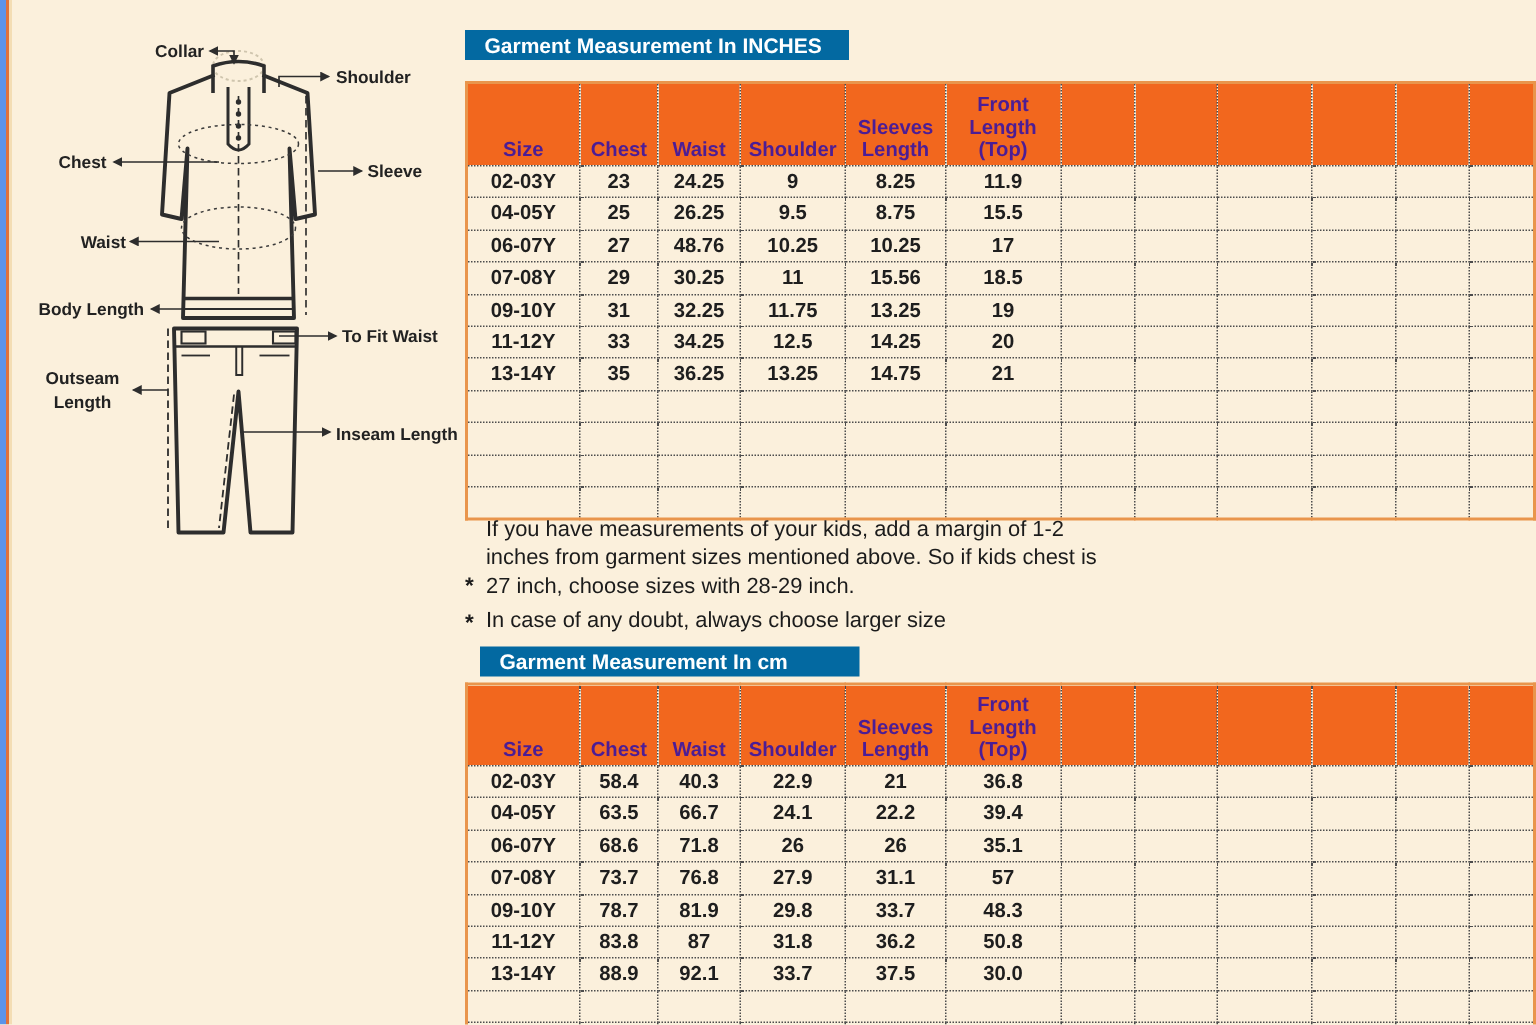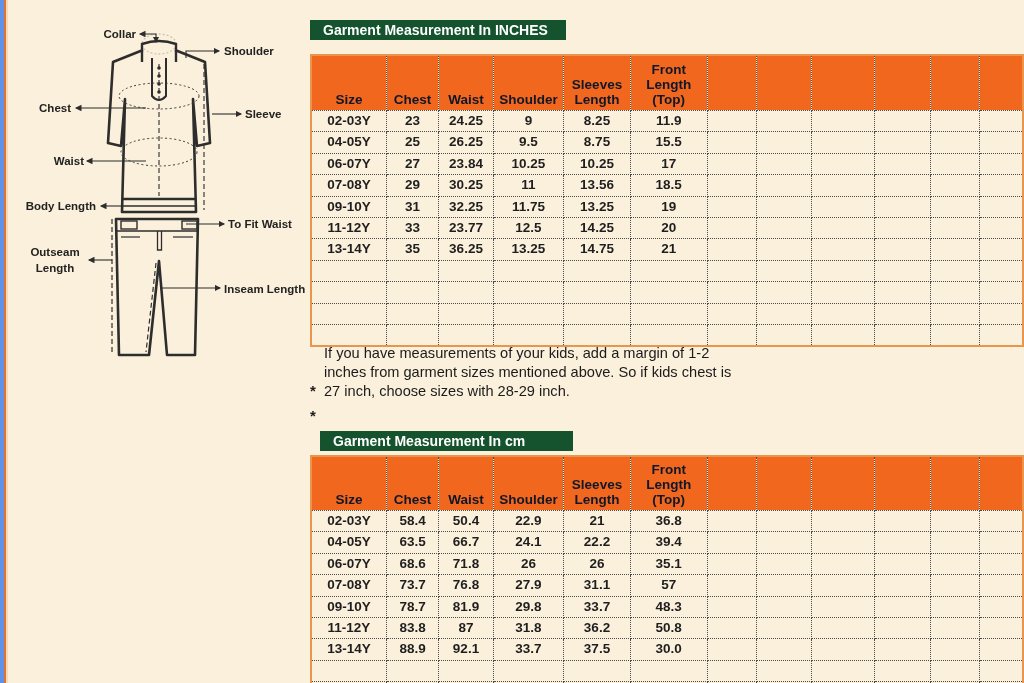--- a/index.html
+++ b/index.html
@@ -5,38 +5,38 @@
   html,body{margin:0;padding:0;}
   body{
     width:1024px;height:683px;position:relative;overflow:hidden;
     background:#FBF0DC;font-family:"Liberation Sans",sans-serif;
   }
   .left-strip{position:absolute;left:0;top:0;width:4px;height:683px;background:#5C93E9;}
   .left-strip-edge{position:absolute;left:4px;top:0;width:2px;height:683px;background:#E0713A;}
   .left-strip-edge2{position:absolute;left:6px;top:0;width:2px;height:683px;background:#F3DDB4;}
 
   .banner{
-    position:absolute;background:#14532d;color:#ffffff;font-weight:bold;
+    position:absolute;background:#0369a1;color:#ffffff;font-weight:bold;
     font-size:14px;line-height:20px;height:20px;padding-left:13px;
   }
   #banner-inches{left:310px;top:20px;width:243px;}
   #banner-cm{left:320px;top:431px;width:240px;}
 
   table.size-table{
     position:absolute;left:310px;border-collapse:collapse;table-layout:fixed;
     border:2px solid #E9954C;
   }
   #table-inches{top:54px;}
   #table-cm{top:455px;}
   .size-table th,.size-table td{
     border:1px dotted #4c4c4c;text-align:center;font-weight:bold;
     color:#1e1e1e;font-size:13.5px;padding:0;overflow:hidden;
   }
   .size-table thead th{
-    background:#F2671E;color:#0f172a;height:51px;vertical-align:bottom;
+    background:#F2671E;color:#4c1d95;height:51px;vertical-align:bottom;
     padding-bottom:3px;line-height:15px;
   }
   #table-cm thead th{height:50px;}
   .size-table tbody td{height:20.4px;line-height:20.4px;}
 
   .note{position:absolute;left:324px;width:424px;font-size:14.6px;line-height:19px;color:#1b1b1b;}
   #note-1{top:344px;}
   #note-2{top:405px;}
   .bullet{position:absolute;left:-14px;font-size:15px;font-weight:bold;}
   #note-1 .bullet{bottom:1px;}
@@ -169,37 +169,37 @@
         <td>&nbsp;</td>
         <td>&nbsp;</td>
         <td>&nbsp;</td>
         <td>&nbsp;</td>
         <td>&nbsp;</td>
         <td>&nbsp;</td>
       </tr>
       <tr>
         <td>06-07Y</td>
         <td>27</td>
-        <td>23.84</td>
+        <td>48.76</td>
         <td>10.25</td>
         <td>10.25</td>
         <td>17</td>
         <td>&nbsp;</td>
         <td>&nbsp;</td>
         <td>&nbsp;</td>
         <td>&nbsp;</td>
         <td>&nbsp;</td>
         <td>&nbsp;</td>
       </tr>
       <tr>
         <td>07-08Y</td>
         <td>29</td>
         <td>30.25</td>
         <td>11</td>
-        <td>13.56</td>
+        <td>15.56</td>
         <td>18.5</td>
         <td>&nbsp;</td>
         <td>&nbsp;</td>
         <td>&nbsp;</td>
         <td>&nbsp;</td>
         <td>&nbsp;</td>
         <td>&nbsp;</td>
       </tr>
       <tr>
         <td>09-10Y</td>
@@ -211,21 +211,21 @@
         <td>&nbsp;</td>
         <td>&nbsp;</td>
         <td>&nbsp;</td>
         <td>&nbsp;</td>
         <td>&nbsp;</td>
         <td>&nbsp;</td>
       </tr>
       <tr>
         <td>11-12Y</td>
         <td>33</td>
-        <td>23.77</td>
+        <td>34.25</td>
         <td>12.5</td>
         <td>14.25</td>
         <td>20</td>
         <td>&nbsp;</td>
         <td>&nbsp;</td>
         <td>&nbsp;</td>
         <td>&nbsp;</td>
         <td>&nbsp;</td>
         <td>&nbsp;</td>
       </tr>
@@ -301,20 +301,21 @@
       </tr>
     </tbody>
 </table>
 
 <div class="note" id="note-1">
   <span class="bullet">*</span>
   <span>If you have measurements of your kids, add a margin of 1-2 inches from garment sizes mentioned above. So if kids chest is 27 inch, choose sizes with 28-29 inch.</span>
 </div>
 <div class="note" id="note-2">
   <span class="bullet">*</span>
+  <span>In case of any doubt, always choose larger size</span>
 </div>
 
 <div class="banner" id="banner-cm">Garment Measurement In cm</div>
 <table class="size-table" id="table-cm">
   <colgroup>
     <col style="width:77px">
       <col style="width:53px">
       <col style="width:55px">
     <col style="width:71px">
       <col style="width:67px">
@@ -339,21 +340,21 @@
         <th>&nbsp;</th>
         <th>&nbsp;</th>
         <th>&nbsp;</th>
         <th>&nbsp;</th>
       </tr>
   </thead>
   <tbody>
       <tr>
         <td>02-03Y</td>
         <td>58.4</td>
-        <td>50.4</td>
+        <td>40.3</td>
         <td>22.9</td>
         <td>21</td>
         <td>36.8</td>
         <td>&nbsp;</td>
         <td>&nbsp;</td>
         <td>&nbsp;</td>
         <td>&nbsp;</td>
         <td>&nbsp;</td>
         <td>&nbsp;</td>
       </tr>

